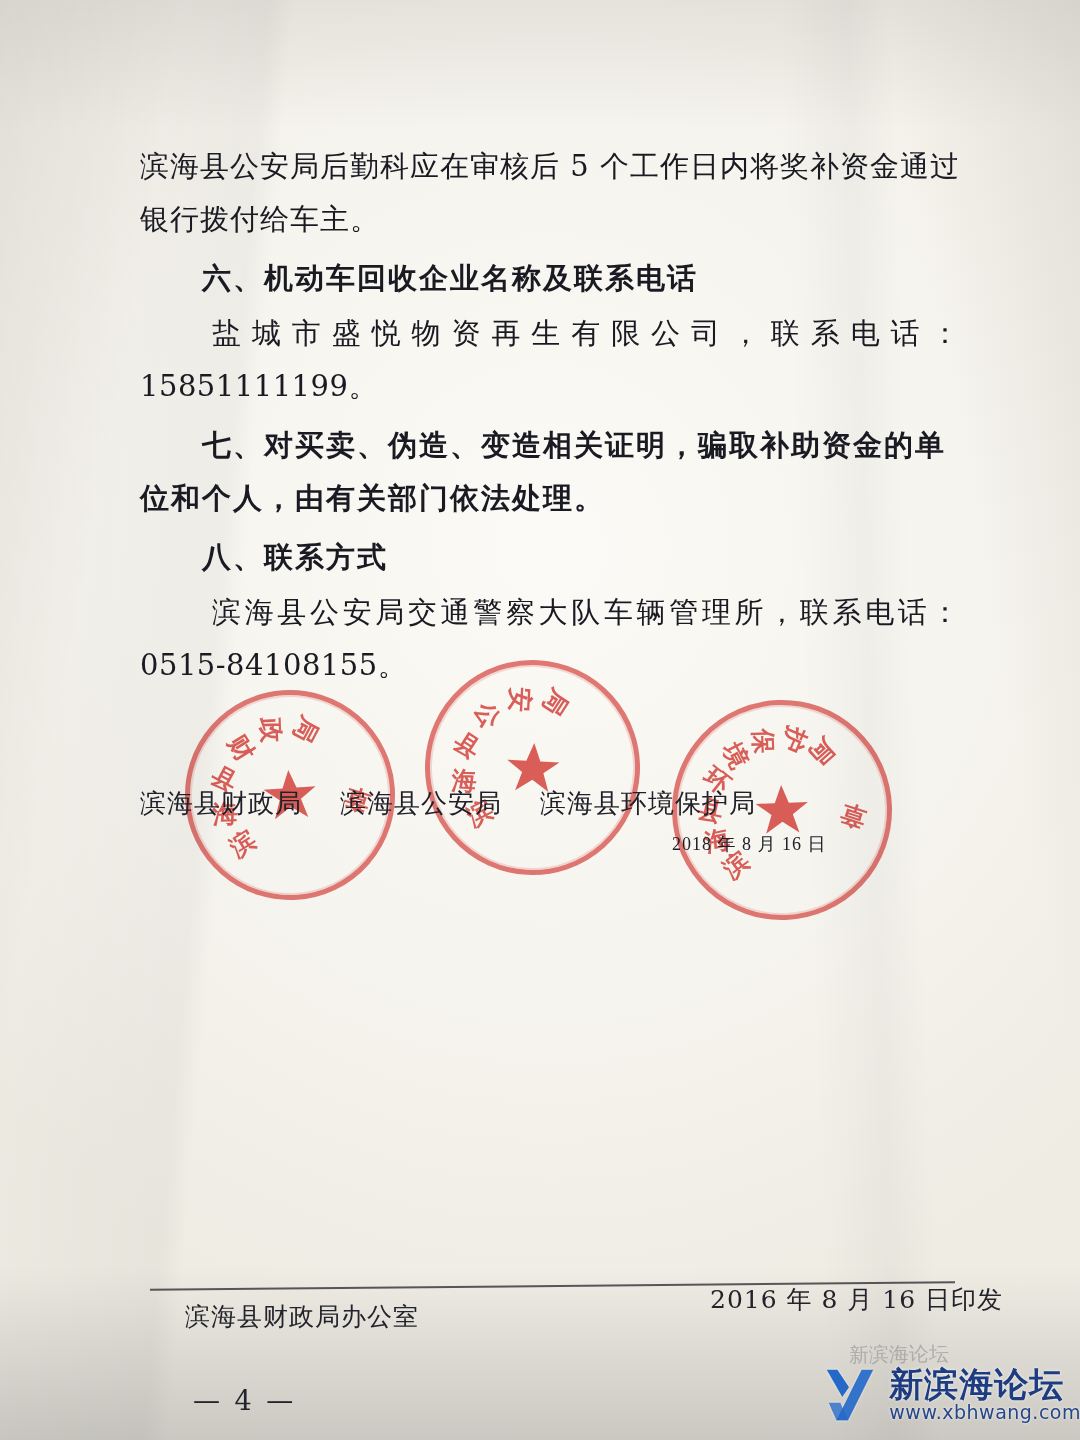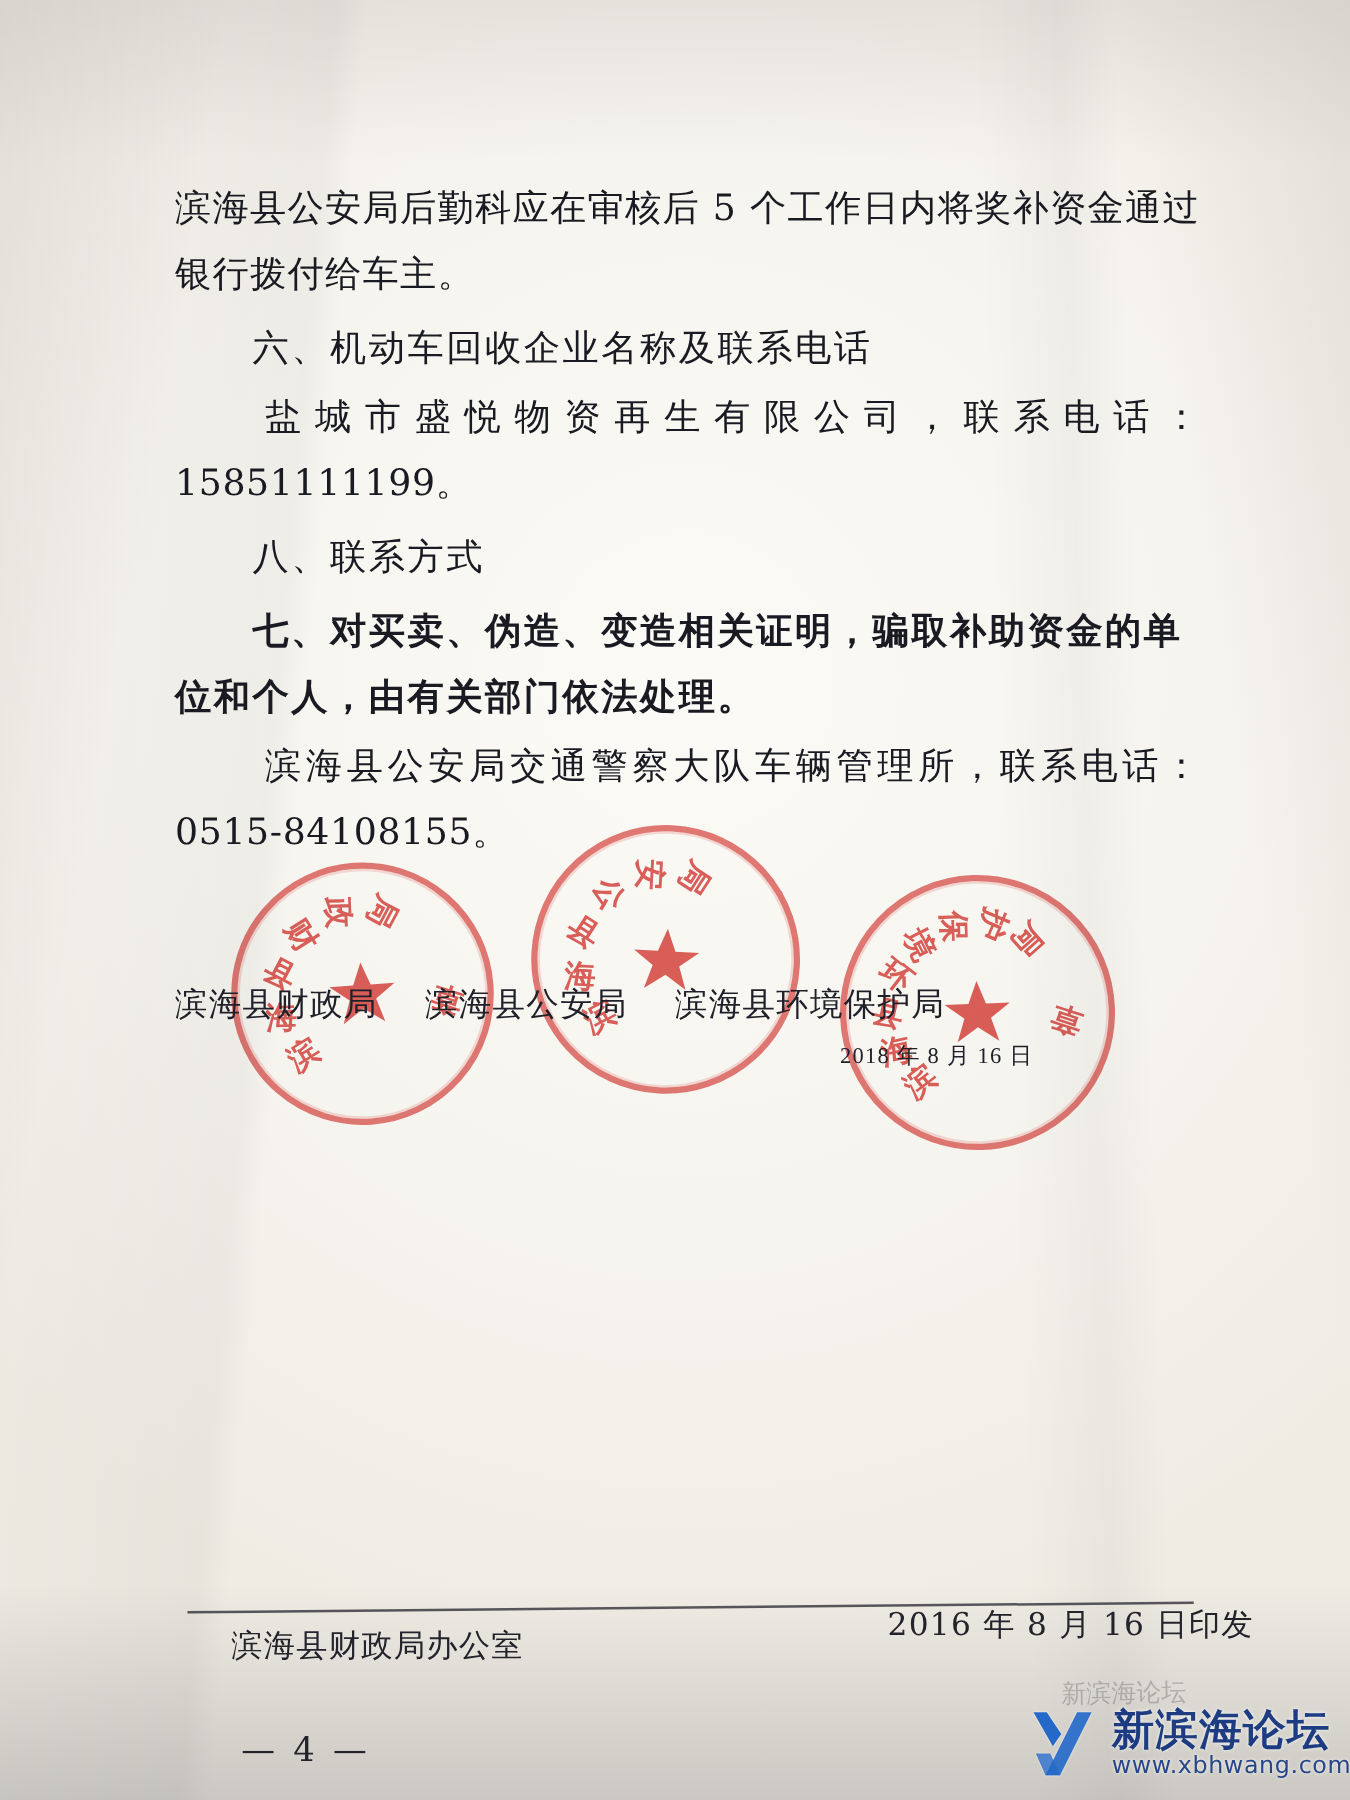--- a/index.html
+++ b/index.html
@@ -51,21 +51,21 @@
     line-height: 53px;
     letter-spacing: 1px;
     margin: 0 0 4px 0;
     text-align: justify;
   }
   .indent-s { text-indent: 72px; }
   .heading {
     font-size: 29px;
     line-height: 53px;
     letter-spacing: 2px;
-    font-weight: 400;
+    font-weight: 700;
     text-indent: 62px;
     margin: 6px 0 2px 0;
     font-family: "DejaVu Sans", "Liberation Sans", sans-serif;
   }
   .tel-line { letter-spacing: 0.5px; }
 
   
   .seal {
     position: absolute;
     border-radius: 50%;
@@ -212,22 +212,22 @@
 
 <div id="page">
 
   <div id="paper-shade"></div>
   <div id="paper-creases"></div>
 
   <div class="doc-body">
     <p class="para">滨海县公安局后勤科应在审核后 5 个工作日内将奖补资金通过银行拨付给车主。</p>
     <p class="heading">六、机动车回收企业名称及联系电话</p>
     <p class="para indent-s tel-line">盐城市盛悦物资再生有限公司，联系电话：15851111199。</p>
+    <p class="heading" style="text-indent:62px; font-weight:700;">七、对买卖、伪造、变造相关证明，骗取补助资金的单位和个人，由有关部门依法处理。</p>
     <p class="heading">八、联系方式</p>
-    <p class="heading" style="text-indent:62px; font-weight:700;">七、对买卖、伪造、变造相关证明，骗取补助资金的单位和个人，由有关部门依法处理。</p>
     <p class="para indent-s tel-line">滨海县公安局交通警察大队车辆管理所，联系电话：0515-84108155。</p>
   </div>
 
   <div class="seal" id="seal-finance">
     <svg class="star" viewBox="0 0 24 24">
       <polygon fill="currentColor" points="12,1.6 14.9,9.1 22.8,9.1 16.4,13.9 18.9,21.6 12,16.9 5.1,21.6 7.6,13.9 1.2,9.1 9.1,9.1"></polygon>
     </svg>
     <div class="ring-text">
       <span style="transform: rotate(-118deg) translate(0,-78px) rotate(90deg);">滨</span>
       <span style="transform: rotate(-88deg) translate(0,-78px) rotate(90deg);">海</span>

